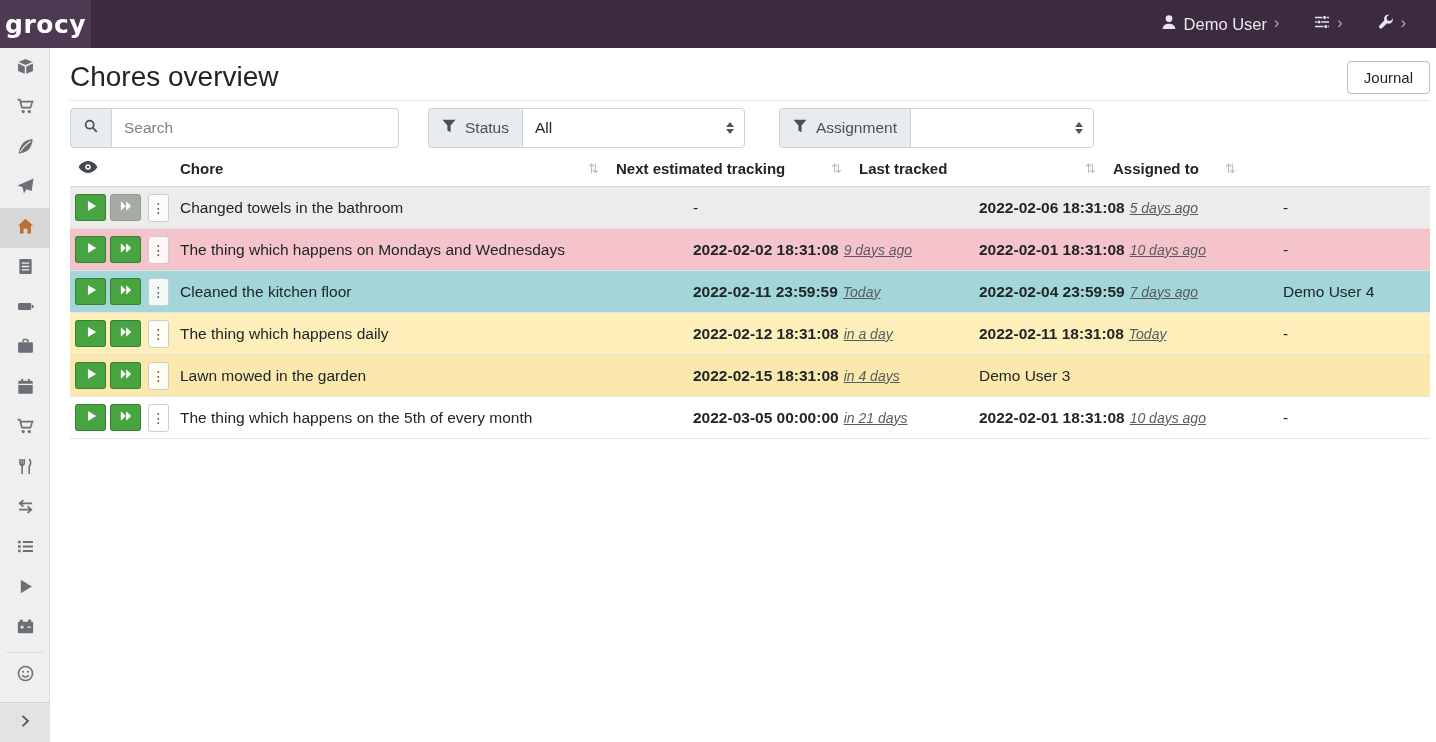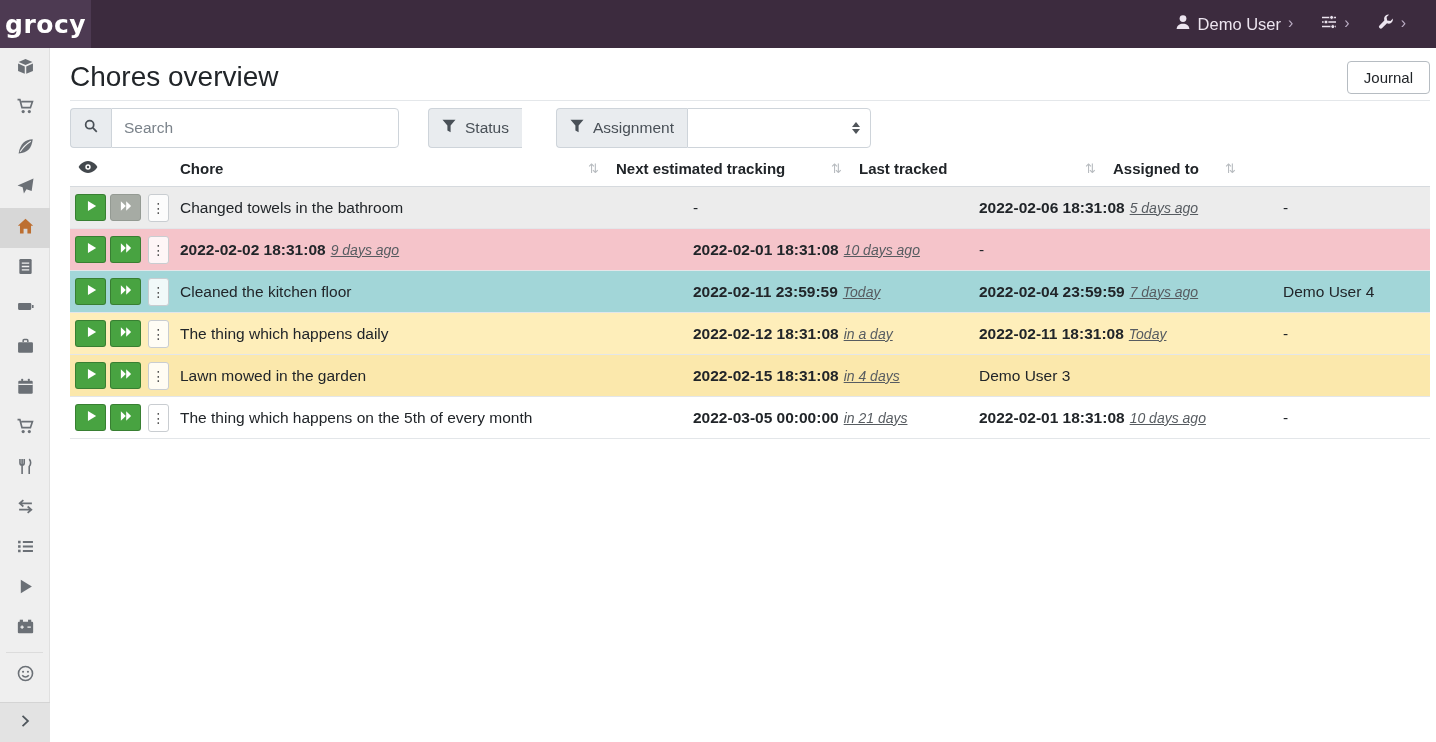--- a/index.html
+++ b/index.html
@@ -7,21 +7,21 @@
   body { font-family:"Liberation Sans", sans-serif; color:#212529; background:#fff; }
   .app { position:relative; width:1436px; height:742px; overflow:hidden; }
 
   
   .topbar { position:absolute; top:0; left:0; right:0; height:48px;
             background:var(--topbar-bg,#3c2b3e); display:flex; align-items:center; }
   .logo { width:91px; height:56px; background:var(--logo-bg,#4d3a52); color:#fff;
           font-weight:700; font-size:25px; letter-spacing:.5px;
           display:flex; align-items:center; justify-content:center; cursor:pointer;
           font-family:"DejaVu Sans", sans-serif; }
-  .topbar-right { margin-left:auto; display:flex; align-items:center; gap:28px;
+  .topbar-right { margin-left:auto; display:flex; align-items:center; gap:35px;
                   padding-right:30px; color:#ece4ef; }
   .tmenu { display:flex; align-items:center; gap:7px; cursor:pointer; font-size:16.5px; }
   .tmenu svg { width:16px; height:16px; }
   .caret { color:#b9abc2; font-size:16px; line-height:1; transform:translateY(-1px); }
 
   
   .sidebar { position:absolute; top:48px; left:0; bottom:0; width:50px;
              background:var(--sidebar-bg,#efefef); border-right:1px solid #e0e0e0; }
   .side-item { width:50px; height:40px; display:flex; align-items:center; justify-content:center;
                color:var(--sidebar-icon,#6b7076); cursor:pointer; }
@@ -297,20 +297,27 @@
       <div class="gap1"></div>
       <div class="igroup">
         <div class="prepend">
           <span>
             <svg viewBox="0 0 14 14" fill="#495057">
                 <path d="M.5.8h13L8.6 6.6v6.6l-3.2-1.6V6.6z"></path>
               </svg>
           </span>
           <span>Status</span>
         </div>
+        <div class="selectbox" style="width:223px">
+          <span>All</span>
+          <span class="dcaret">
+              <i class="u"></i>
+              <i class="d"></i>
+            </span>
+        </div>
       </div>
       <div class="gap2"></div>
       <div class="igroup">
         <div class="prepend">
           <span>
             <svg viewBox="0 0 14 14" fill="#495057">
                 <path d="M.5.8h13L8.6 6.6v6.6l-3.2-1.6V6.6z"></path>
               </svg>
           </span>
           <span>Assignment</span>
@@ -383,20 +390,21 @@
                   </svg></span>
               </button>
               <button class="abtn">
                 <span><svg viewBox="0 0 14 14" fill="#fff">
                     <path d="M1 1.4v11.2L6.8 7z"></path>
                     <path d="M7.2 1.4v11.2L13 7z"></path>
                   </svg></span>
               </button>
               <button class="dots">⋮</button>
             </div>
+            <div class="cell">The thing which happens on Mondays and Wednesdays</div>
             <div class="cell"><span class="ts">2022-02-02 18:31:08</span><span class="rel">9 days ago</span></div>
             <div class="cell"><span class="ts">2022-02-01 18:31:08</span><span class="rel">10 days ago</span></div>
             <div class="cell">-</div>
           </div>
           <div class="trow" style="background: rgb(162, 214, 216);">
             <div class="actions">
               <button class="abtn">
                 <span><svg viewBox="0 0 14 14" fill="#fff">
                     <path d="M3.4 1.2v11.6L13 7z"></path>
                   </svg></span>

